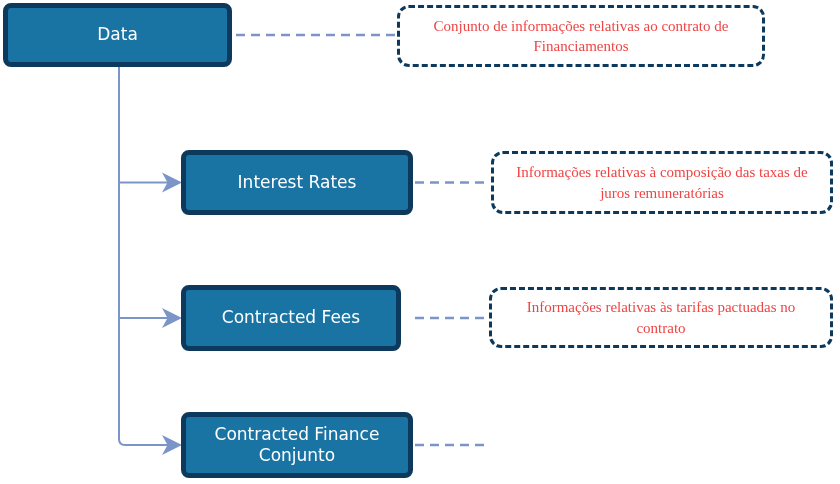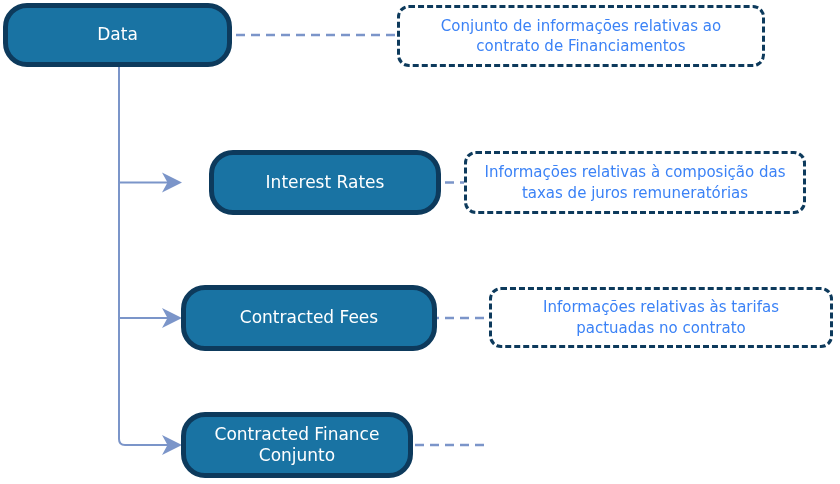--- a/index.html
+++ b/index.html
@@ -19,50 +19,51 @@
     position: absolute;
     left: 0;
     top: 0;
     pointer-events: none;
   }
   .node {
     position: absolute;
     box-sizing: border-box;
     background: #1973a3;
     border: 5px solid #0d3a5c;
-    border-radius: 24px;
+    border-radius: 8px;
     color: #ffffff;
     font-size: 17px;
     line-height: 1.25;
     display: flex;
     align-items: center;
     justify-content: center;
     text-align: center;
     padding: 0 10px;
   }
   .node-data      { left: 3px;   top: 3px;   width: 229px; height: 64px; }
-  .node-interest  { left: 181px; top: 150px; width: 232px; height: 65px; margin-left: 28px; }
-  .node-fees      { left: 181px; top: 285px; width: 256px; height: 66px; }
+  .node-interest  { left: 181px; top: 150px; width: 232px; height: 65px; }
+  .node-fees      { left: 181px; top: 285px; width: 220px; height: 66px; }
   .node-charges   { left: 181px; top: 412px; width: 232px; height: 66px; }
   .annotation {
     position: absolute;
     box-sizing: border-box;
     background: #ffffff;
     border: 3px dashed #0d3a5c;
     border-radius: 12px;
-    color: #3b82f6;
+    color: #ef4444;
     font-size: 15px;
     line-height: 1.35;
     display: flex;
     align-items: center;
     justify-content: center;
     text-align: center;
+    font-family: Liberation Serif, serif;
   }
   .ann-data     { left: 397px; top: 5px;   width: 368px; height: 62px; padding: 0 12px; }
-  .ann-interest { left: 464px; top: 151px; width: 342px; height: 63px; padding: 0 16px; align-items: center; }
+  .ann-interest { left: 491px; top: 151px; width: 342px; height: 63px; padding: 0 16px; align-items: center; }
   .ann-fees     { left: 489px; top: 287px; width: 344px; height: 61px; padding: 0 18px; }
   .ann-charges  { left: 489px; top: 422px; width: 344px; height: 55px; padding: 0 16px; }
 </style>
 </head>
 <body>
 
 <div class="canvas">
 
   <svg class="wires" width="840" height="484" viewBox="0 0 840 484">
 

